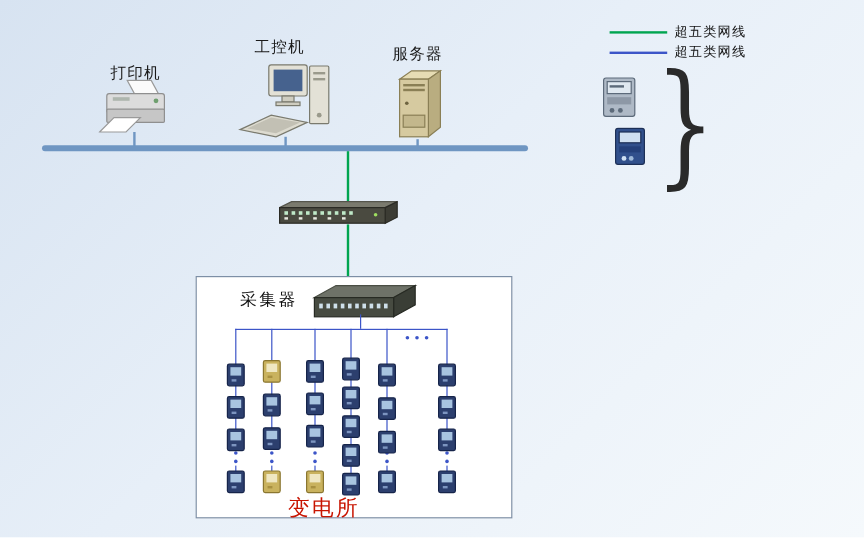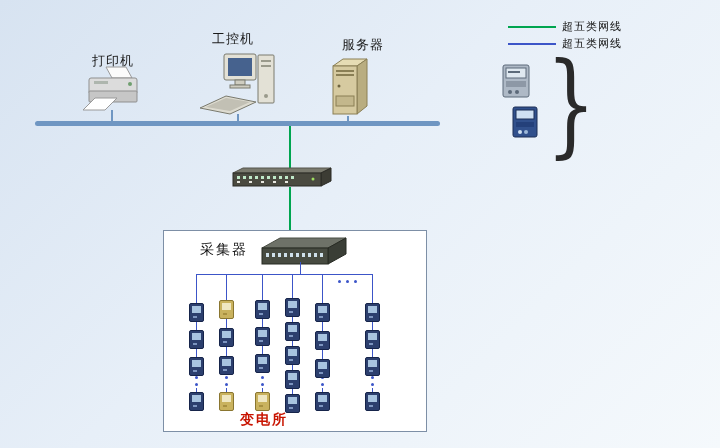--- a/index.html
+++ b/index.html
@@ -13,21 +13,21 @@
   .legend-lbl{position:absolute; color:#111; font-size:11px; letter-spacing:1px; white-space:nowrap;}
   .legend-line{position:absolute; height:2px; width:48px;}
   .bus{position:absolute; height:5px; border-radius:3px; background:#6f96c2;}
   .stem{position:absolute; width:2px; background:#6f96c2;}
   .gwire{position:absolute; width:2px; background:#00a550;}
   .wire-h{position:absolute; height:1px; background:#3c55c8;}
   .wire-v{position:absolute; width:1px; background:#3c55c8;}
   .bdot{position:absolute; width:3px; height:3px; border-radius:50%; background:#3c55c8;}
   .box{position:absolute; background:#ffffff; border:1px solid #7d8fa6;}
   .collector-lbl{position:absolute; font-size:14px; font-weight:normal; letter-spacing:2px; color:#111;}
-  .substation-lbl{position:absolute; font-size:14px; font-weight:bold; letter-spacing:2px; color:#c81400;}
+  .substation-lbl{position:absolute; font-size:18px; font-weight:normal; letter-spacing:2px; color:#c81400;}
   .smart-lbl{position:absolute; font-size:15px; font-weight:bold; letter-spacing:2px; color:#111;}
   .brace{position:absolute; font-size:112px; line-height:1; color:#2a2a2a;
          font-family:"DejaVu Serif","Liberation Serif",serif;
          transform:scaleX(0.7); transform-origin:left top;}
   .meter{position:absolute; width:15px; height:19px; background:#2c3f6e;
          border:1px solid #16244a; border-radius:2px; box-sizing:border-box;}
   .meter::before{content:""; position:absolute; left:2px; right:2px; top:2px; height:7px; background:#a8c4e0;}
   .meter::after{content:""; position:absolute; left:3px; bottom:3px; width:4px; height:2px; background:#7d95c0;}
   .meter.yellow{background:#c9b25e; border-color:#8a7630;}
   .meter.yellow::before{background:#efe7c2;}
@@ -68,21 +68,21 @@
       <rect x="26" y="2" width="32" height="26" rx="2" fill="#e3e1d6" stroke="#7a7a6e"></rect>
       <rect x="30" y="6" width="24" height="18" fill="#46628e"></rect>
       <rect x="37" y="28" width="10" height="5" fill="#cfcdc0" stroke="#7a7a6e"></rect>
       <rect x="32" y="33" width="20" height="3" fill="#cfcdc0" stroke="#7a7a6e"></rect>
       <polygon points="2,56 28,44 58,50 32,62" fill="#dddbd0" stroke="#7a7a6e"></polygon>
       <polygon points="8,55 28,46 52,50 32,59" fill="#c2c0b4"></polygon>
     </svg>
   </div>
   <div class="stem" style="left:237px; top:114px; height:8px;"></div>
 
-  <div class="lbl" style="left:327px; top:36px;margin-left:15px;">服务器</div>
+  <div class="lbl" style="left:327px; top:36px;">服务器</div>
   <div class="icon" style="left:325px; top:56px;">
     <svg width="48" height="62" viewBox="0 0 48 62">
       <polygon points="8,10 18,3 42,3 32,10" fill="#e6dcb4" stroke="#8a7f55"></polygon>
       <polygon points="32,10 42,3 42,50 32,58" fill="#b9ad80" stroke="#8a7f55"></polygon>
       <rect x="8" y="10" width="24" height="48" fill="#d6caa0" stroke="#8a7f55"></rect>
       <rect x="11" y="14" width="18" height="2" fill="#8a7f55"></rect>
       <rect x="11" y="18" width="18" height="2" fill="#8a7f55"></rect>
       <circle cx="14" cy="30" r="1.5" fill="#6e6440"></circle>
       <rect x="11" y="40" width="18" height="10" fill="#c3b78c" stroke="#8a7f55"></rect>
     </svg>

